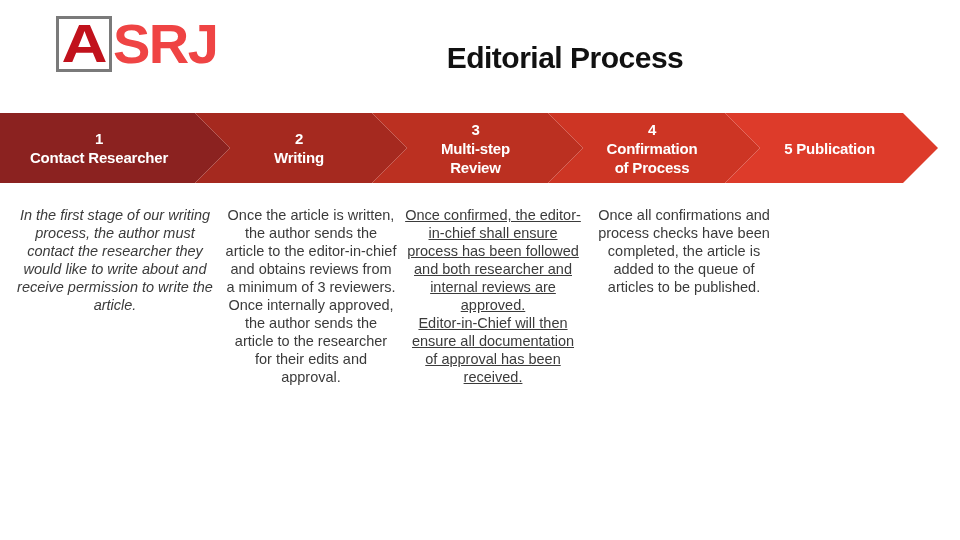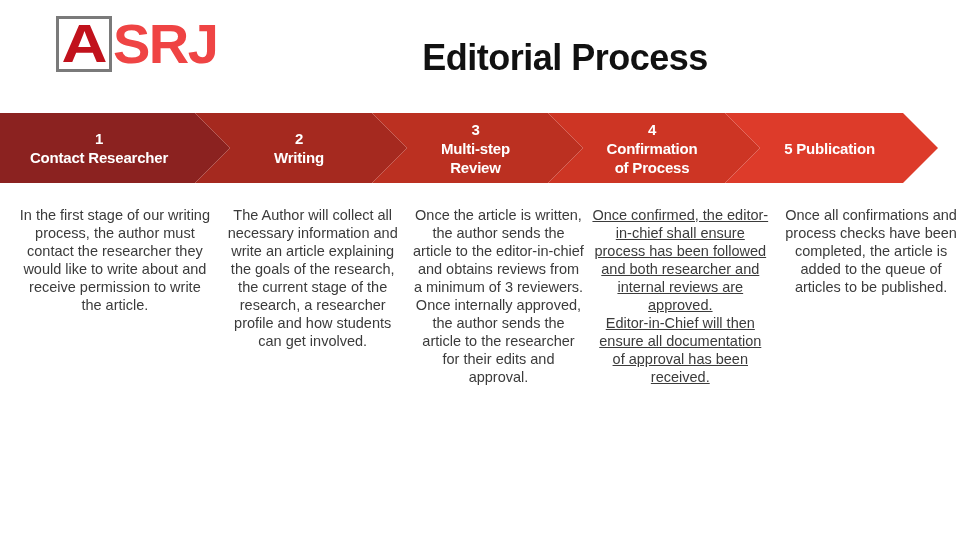--- a/index.html
+++ b/index.html
@@ -75,21 +75,21 @@
     white-space: nowrap;
   }
 
   #page-title {
     position: absolute;
     left: 340px; top: 33px;
     width: 450px;
     text-align: center;
     font-family: "Liberation Sans", sans-serif;
     font-weight: bold;
-    font-size: 36px;
+    font-size: 30px;
     line-height: 50px;
     letter-spacing: -0.5px;
     color: #111111;
   }
 
   
   #chevron-band {
     position: absolute;
     left: 0; top: 113px;
     width: 960px; height: 70px;
@@ -124,21 +124,21 @@
     display: flex;
   }
   .column {
     text-align: center;
     font-family: "Liberation Sans", sans-serif;
     font-size: 14.5px;
     line-height: 18px;
     color: #3b3b3b;
     white-space: pre-line;
   }
-  .col-0 { width: 196px; margin-left: 17px; }
+  .col-0 { width: 196px; margin-left: 17px; font-style: italic; }
   .col-1 { width: 176px; margin-left: 12px; }
   .col-2 { width: 172px; margin-left: 12px; }
   .col-3 { width: 176px; margin-left: 8px; text-decoration: underline; }
   .col-4 { width: 178px; margin-left: 14px; }
 </style>
 </head>
 <body>
 
 <div id="header">
 
@@ -192,18 +192,17 @@
   <div class="chevron" style="left:725px; width:213px;">
     <svg width="213" height="70" viewBox="0 0 213 70" style="position:absolute;left:0;top:0;">
       <polygon points="0,0 178,0 213,35 178,70 0,70 35,35" fill="#DD3B2A"></polygon>
     </svg>
     <div class="chevron-label" style="margin-left:14px;margin-right:18px;">5 Publication</div>
   </div>
 </div>
 
 <div id="columns">
   <div class="column col-0">In the first stage of our writing process, the author must contact the researcher they would like to write about and receive permission to write the article.</div>
-  <div class="column col-1">The Author will collect all necessary information and write an article explaining the goals of the research, the current stage of the research, a researcher profile and how students can get involved.</div>
   <div class="column col-2">Once the article is written, the author sends the article to the editor-in-chief and obtains reviews from a minimum of 3 reviewers. Once internally approved, the author sends the article to the researcher for their edits and approval.</div>
   <div class="column col-3">Once confirmed, the editor-in-chief shall ensure process has been followed and both researcher and internal reviews are approved.
 Editor-in-Chief will then ensure all documentation of approval has been received.</div>
   <div class="column col-4">Once all confirmations and process checks have been completed, the article is added to the queue of articles to be published.</div>
 </div>
 
 </body></html>

